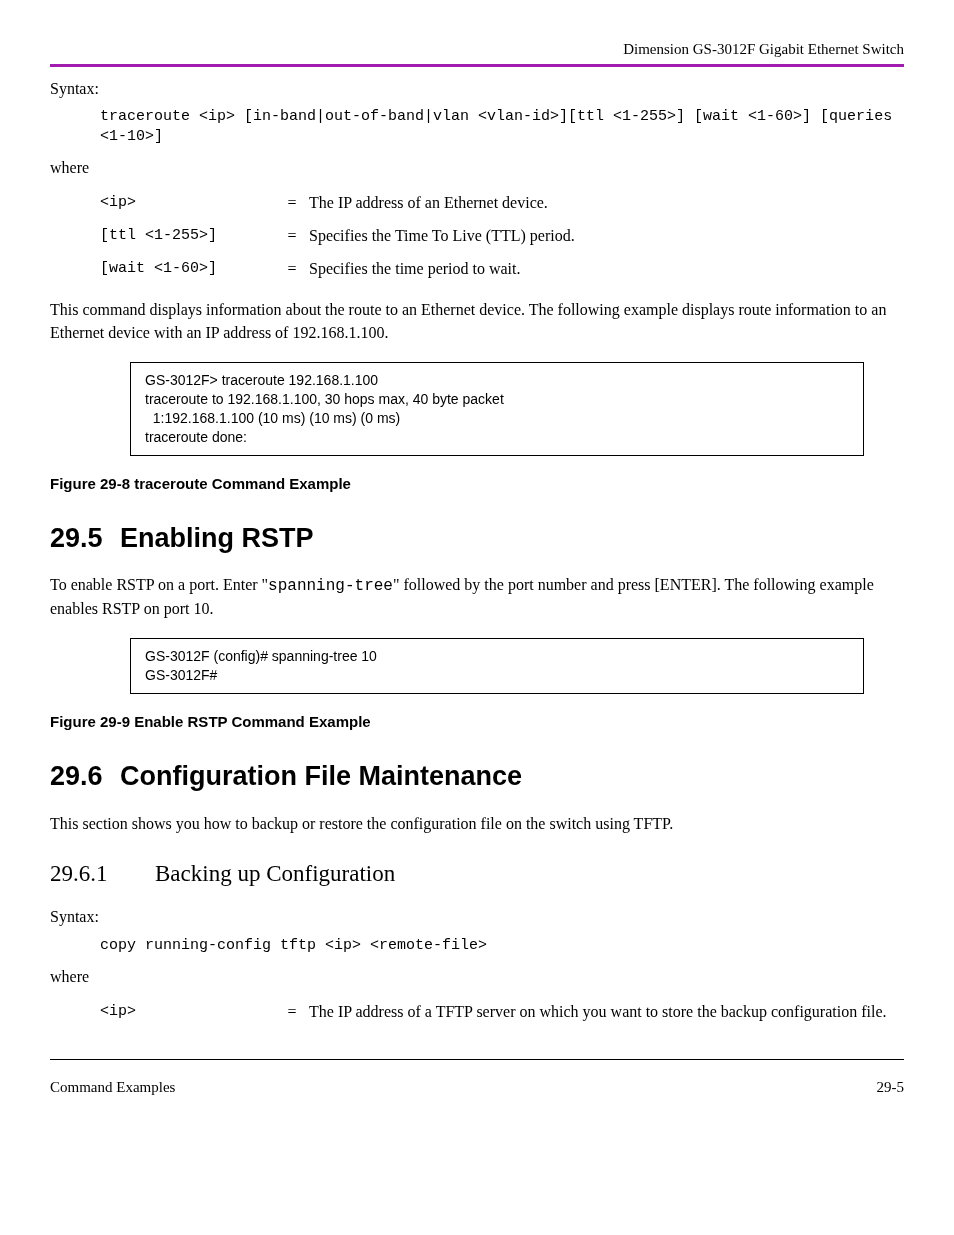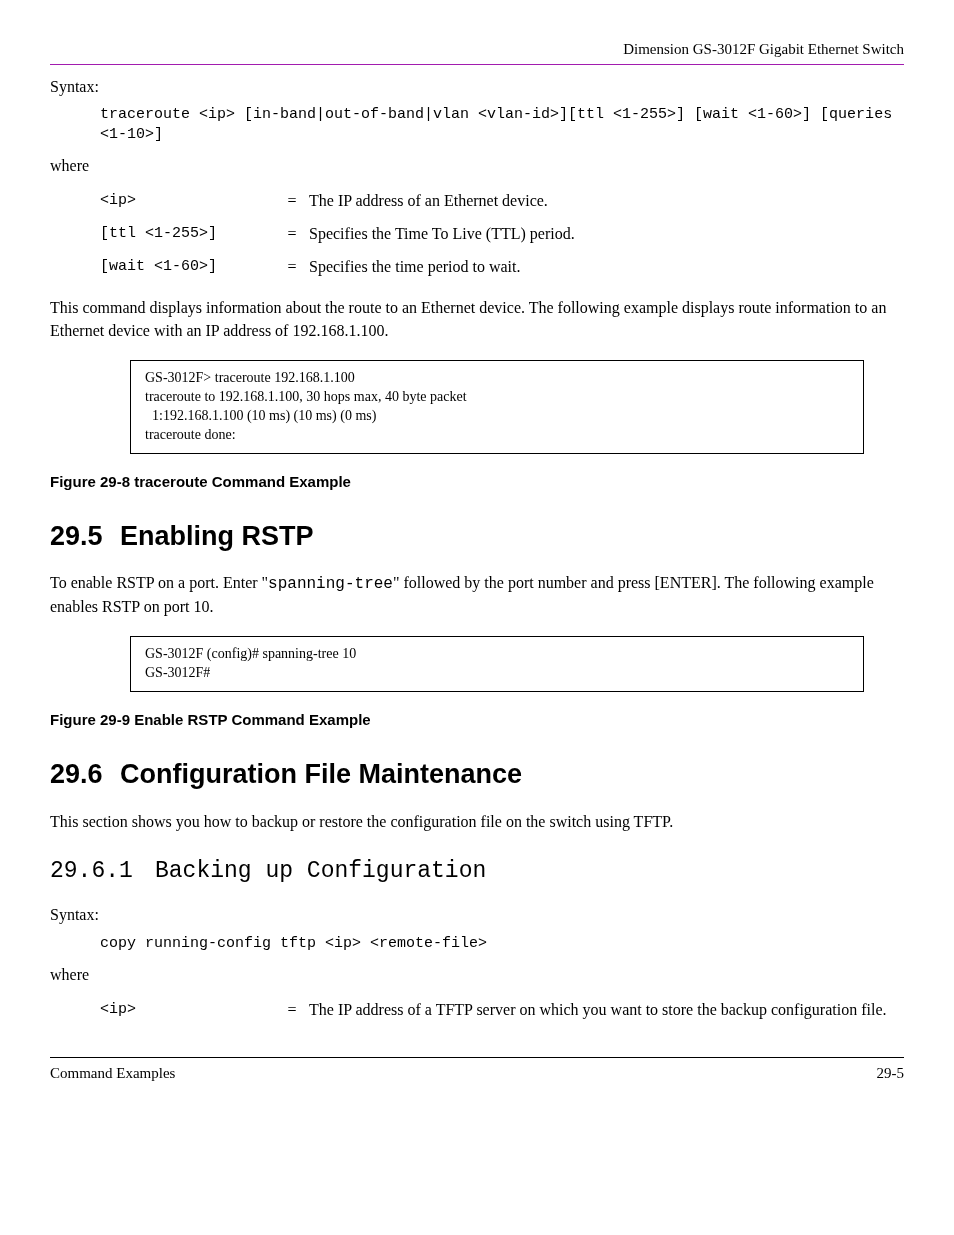--- a/index.html
+++ b/index.html
@@ -7,21 +7,21 @@
     font-size: 16px;
     margin: 0;
     padding: 40px 50px 30px 50px;
     color: #000;
     background: #fff;
     line-height: 1.3;
   }
   .header {
     text-align: right;
     font-size: 15px;
-    border-bottom: 1px solid #a21caf;
+    border-bottom: 3px solid #a21caf;
     padding-bottom: 4px;
     margin-bottom: 12px;
   }
   .syntax-label, .where-label {
     margin: 10px 0 8px 0;
   }
   .code-block-indent {
     font-family: "Courier New", monospace;
     font-size: 15px;
     margin-left: 50px;
@@ -51,21 +51,21 @@
     font-family: "Times New Roman", Times, serif;
   }
   .body-para {
     margin: 14px 0 18px 0;
     line-height: 1.4;
   }
   .term-box {
     border: 1px solid #000;
     margin: 0 40px 0 80px;
     padding: 8px 14px;
-    font-family: Liberation Serif, serif;
+    font-family: Liberation Sans, sans-serif;
     font-size: 14px;
     white-space: pre;
     line-height: 1.35;
   }
   .fig-caption {
     text-align: left;
     font-family: Arial, Helvetica, sans-serif;
     font-weight: bold;
     font-size: 15px;
     margin: 18px 0 24px 0;
@@ -74,36 +74,36 @@
     font-family: Arial, Helvetica, sans-serif;
     font-weight: bold;
     font-size: 27px;
     margin: 28px 0 18px 0;
   }
   h2.sec .num {
     display: inline-block;
     width: 70px;
   }
   h3.subsec {
-    font-family: Liberation Mono, monospace;
+    font-family: Liberation Serif, serif;
     font-weight: normal;
     font-size: 23px;
     margin: 24px 0 18px 0;
   }
   h3.subsec .num {
     display: inline-block;
     width: 105px;
   }
   .inline-mono {
     font-family: "Courier New", monospace;
   }
   .footer {
     border-top: 1px solid #000;
     margin-top: 30px;
-    padding-top: 6px;
+    padding-top: 18px;
     display: flex;
     justify-content: space-between;
     font-size: 15px;
   }
 </style>
 </head>
 <body>
 
 <div class="header">Dimension GS-3012F Gigabit Ethernet Switch</div>
 

